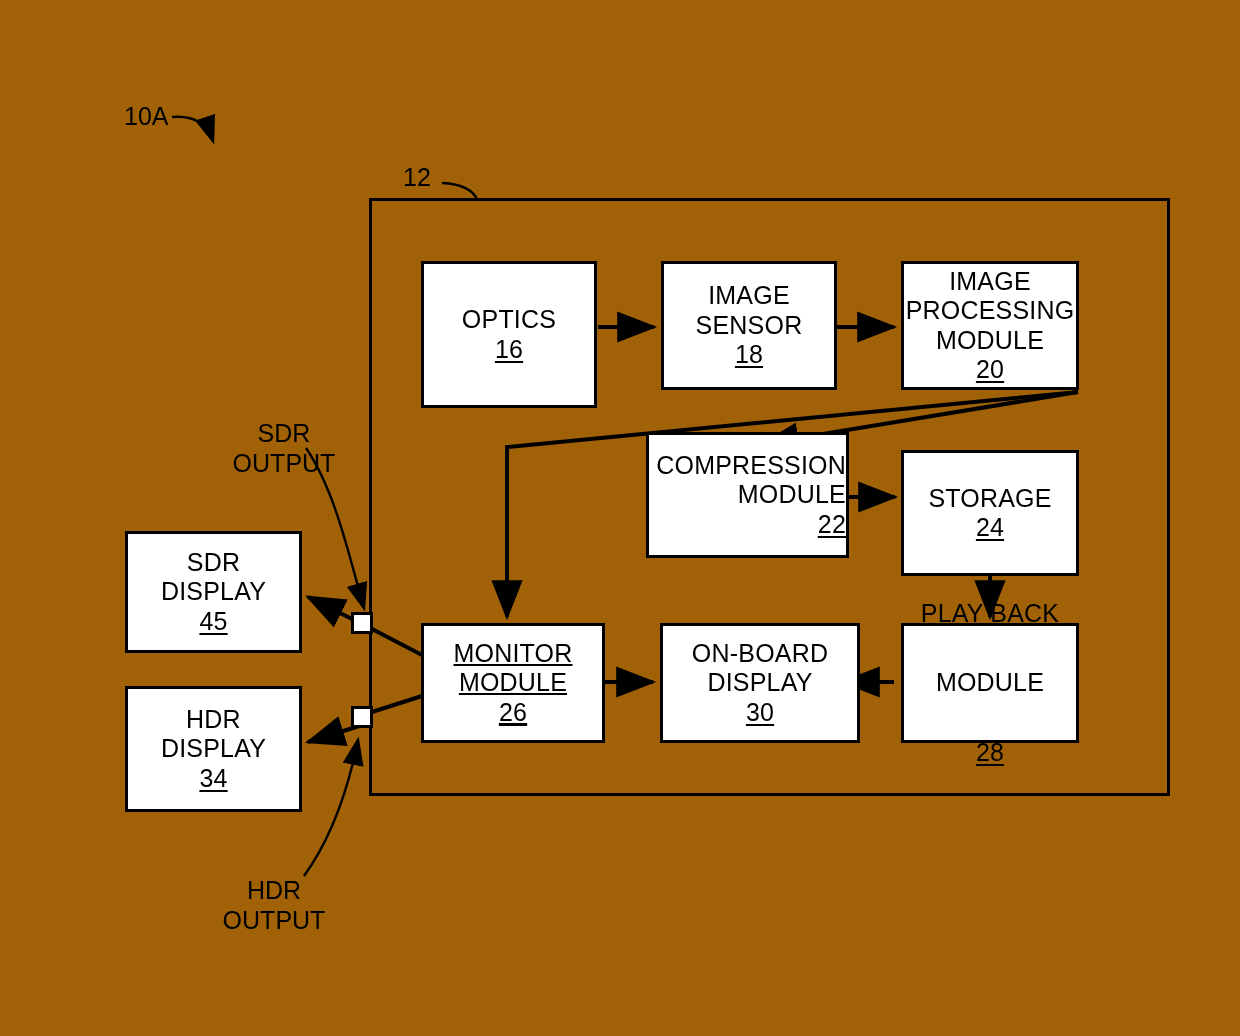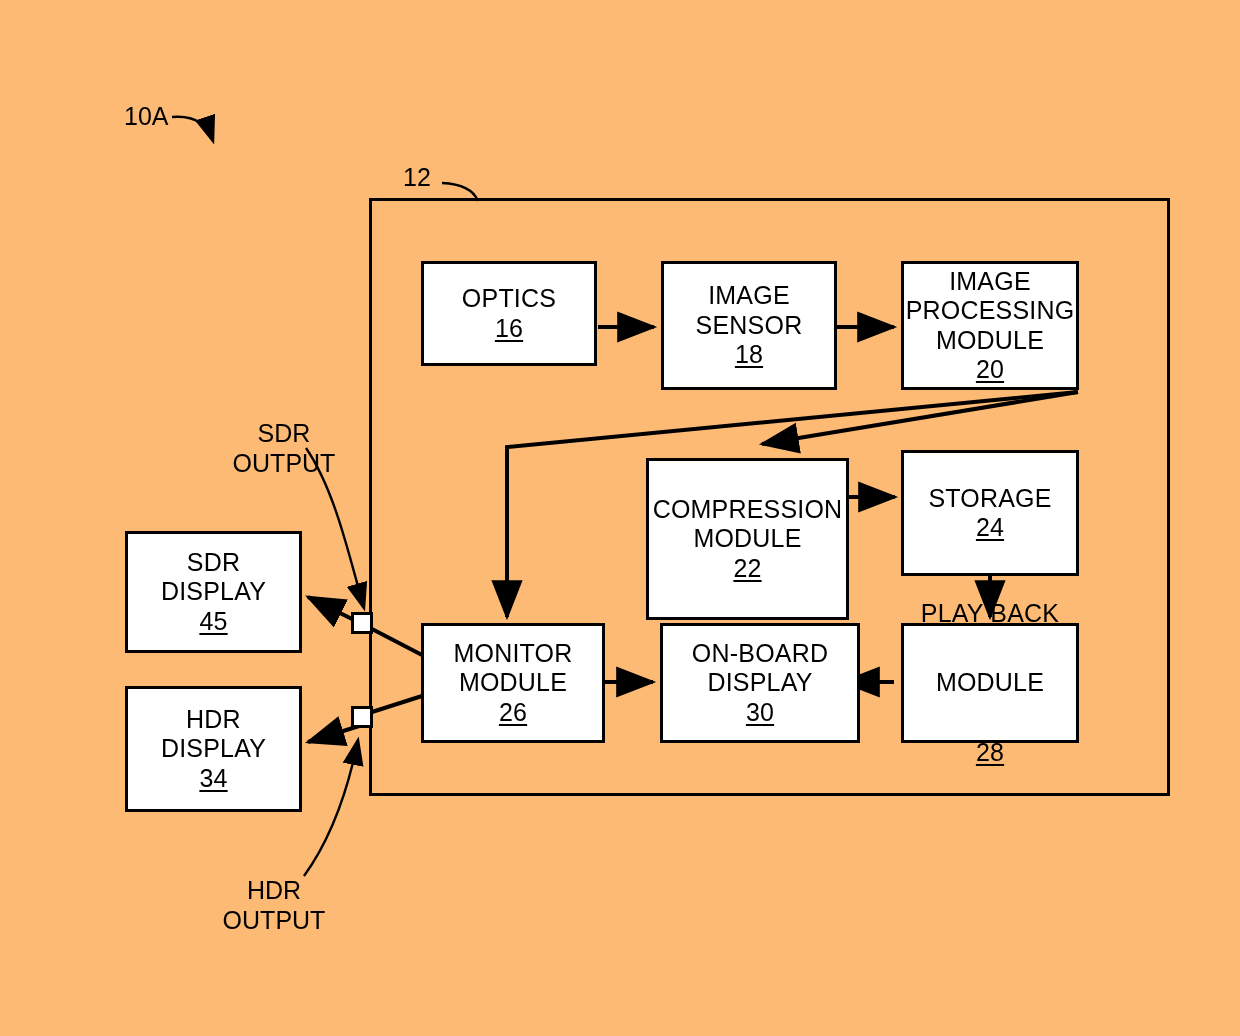--- a/index.html
+++ b/index.html
@@ -7,21 +7,21 @@
     padding: 0;
     background: #ffffff;
   }
   body {
     font-family: "Liberation Sans", sans-serif;
   }
   #figure {
     position: relative;
     width: 1240px;
     height: 1036px;
-    background: #fdba74;
+    background: #a16207;
     overflow: hidden;
   }
   svg.layer {
     position: absolute;
     left: 0;
     top: 0;
     width: 1240px;
     height: 1036px;
   }
   .box {
@@ -115,50 +115,50 @@
     <path d="M306,448 C336,492 350,560 364,608" fill="none" stroke="#000000" stroke-width="2.4" marker-end="url(#ah-thin)"></path>
 
     <path d="M304,876 C330,840 348,790 358,740" fill="none" stroke="#000000" stroke-width="2.4" marker-end="url(#ah-thin)"></path>
   </svg>
 
   <div class="ref-label" style="left:124px; top:104px;">10A</div>
   <div class="ref-label" style="left:403px; top:165px;">12</div>
 
   <div class="container-box" style="left:369px; top:198px; width:801px; height:598px;"></div>
 
-  <div class="box" style="left:421px; top:261px; width:176px; height:105px;">
+  <div class="box" style="left:421px; top:261px; width:176px; height:147px;">
     <span class="ln">OPTICS</span>
     <span class="ln num">16</span>
   </div>
 
   <div class="box" style="left:661px; top:261px; width:176px; height:129px;">
     <span class="ln">IMAGE</span>
     <span class="ln">SENSOR</span>
     <span class="ln num">18</span>
   </div>
 
   <div class="box" style="left:901px; top:261px; width:178px; height:129px;">
     <span class="ln">IMAGE</span>
     <span class="ln">PROCESSING</span>
     <span class="ln">MODULE</span>
     <span class="ln num">20</span>
   </div>
 
-  <div class="box" style="left:646px; top:458px; width:203px; height:162px;">
+  <div class="box" style="left:646px; top:432px; width:203px; height:126px;align-items:flex-end;">
     <span class="ln">COMPRESSION</span>
     <span class="ln">MODULE</span>
     <span class="ln num">22</span>
   </div>
 
   <div class="box" style="left:901px; top:450px; width:178px; height:126px;">
     <span class="ln">STORAGE</span>
     <span class="ln num">24</span>
   </div>
 
-  <div class="box" style="left:421px; top:623px; width:184px; height:120px;">
+  <div class="box" style="left:421px; top:623px; width:184px; height:120px;text-decoration:underline;">
     <span class="ln">MONITOR</span>
     <span class="ln">MODULE</span>
     <span class="ln num">26</span>
   </div>
 
   <div class="box" style="left:660px; top:623px; width:200px; height:120px;">
     <span class="ln">ON-BOARD</span>
     <span class="ln">DISPLAY</span>
     <span class="ln num">30</span>
   </div>

